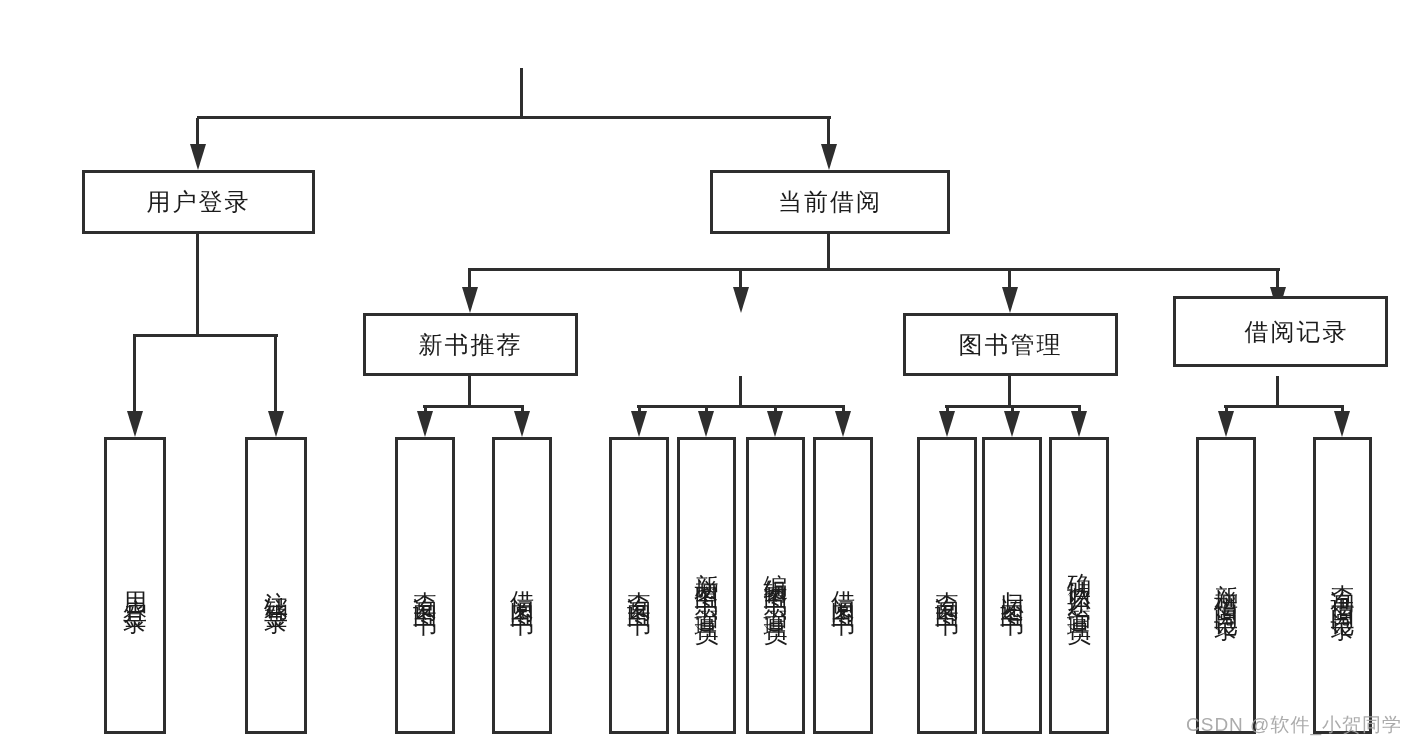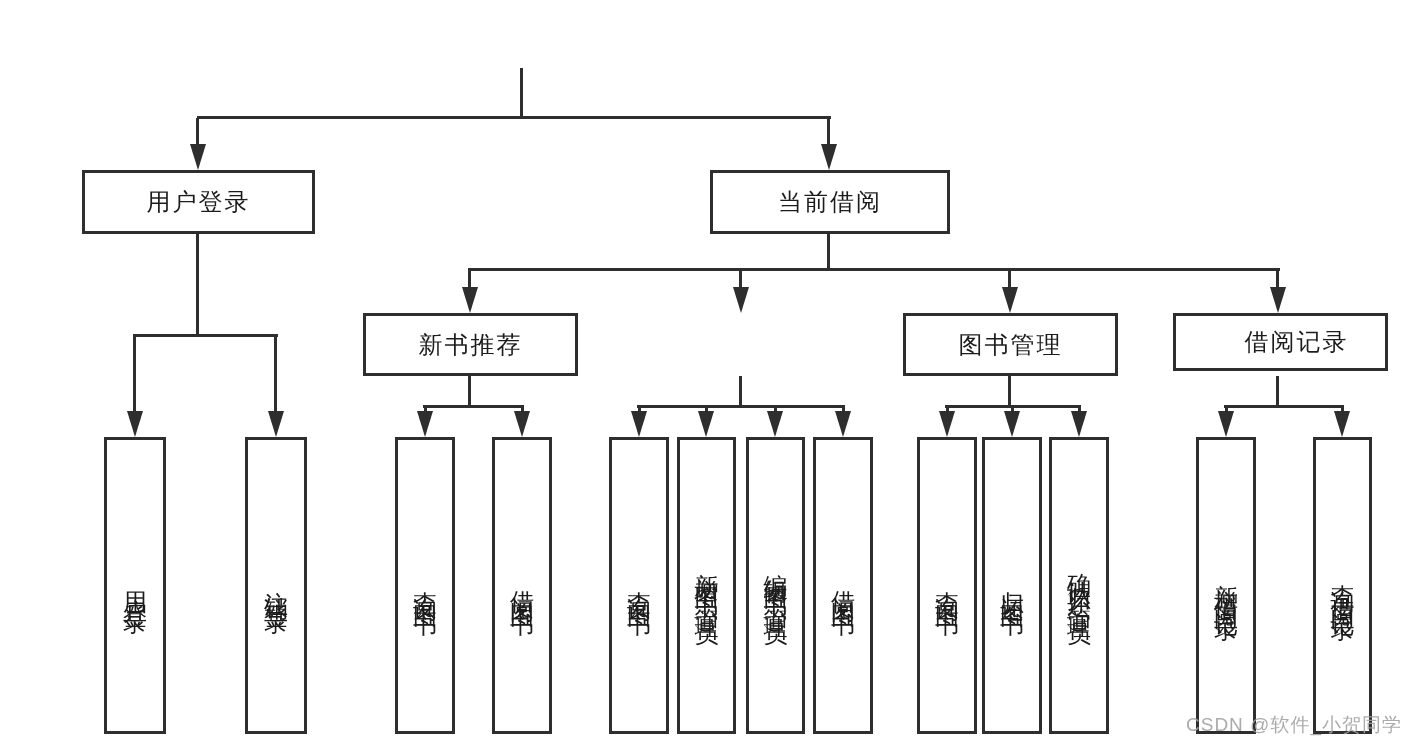--- a/index.html
+++ b/index.html
@@ -106,21 +106,21 @@
   <div class="ar" style="left:1002px; top:287px;"></div>
   <div class="ln" style="left:1276px; top:270px; width:3px; height:19px;"></div>
   <div class="ar" style="left:1270px; top:287px;"></div>
 
   <div class="hbox" style="left:363px; top:313px; width:215px; height:63px;">
     <span>新书推荐</span>
   </div>
   <div class="hbox" style="left:903px; top:313px; width:215px; height:63px;">
     <span>图书管理</span>
   </div>
-  <div class="hbox" style="left:1173px; top:313px; width:215px; height:58px;padding-left:32px;">
+  <div class="hbox" style="left:1173px; top:296px; width:215px; height:71px;padding-left:32px;">
     <span>借阅记录</span>
   </div>
 
   <div class="ln" style="left:468px; top:376px; width:3px; height:32px;"></div>
   <div class="ln" style="left:739px; top:376px; width:3px; height:32px;"></div>
   <div class="ln" style="left:1008px; top:376px; width:3px; height:32px;"></div>
   <div class="ln" style="left:1276px; top:376px; width:3px; height:32px;"></div>
 
   <div class="ln" style="left:423px; top:405px; width:100px; height:3px;"></div>
   <div class="ln" style="left:637px; top:405px; width:208px; height:3px;"></div>

